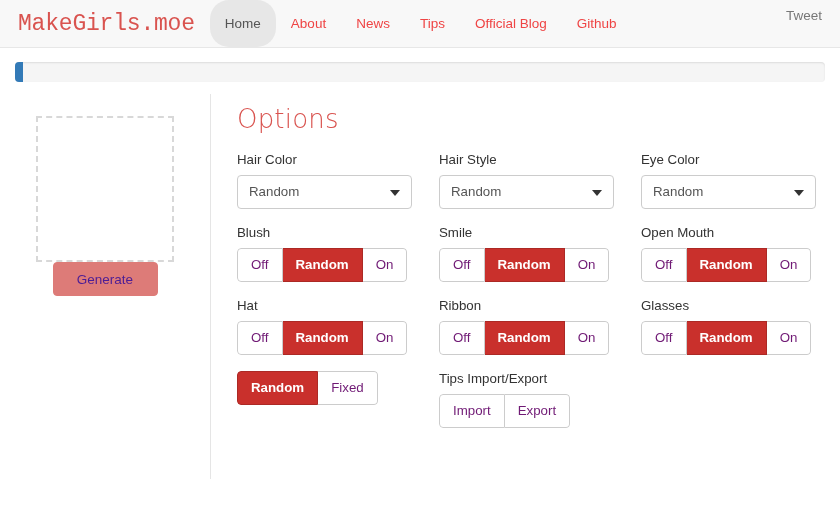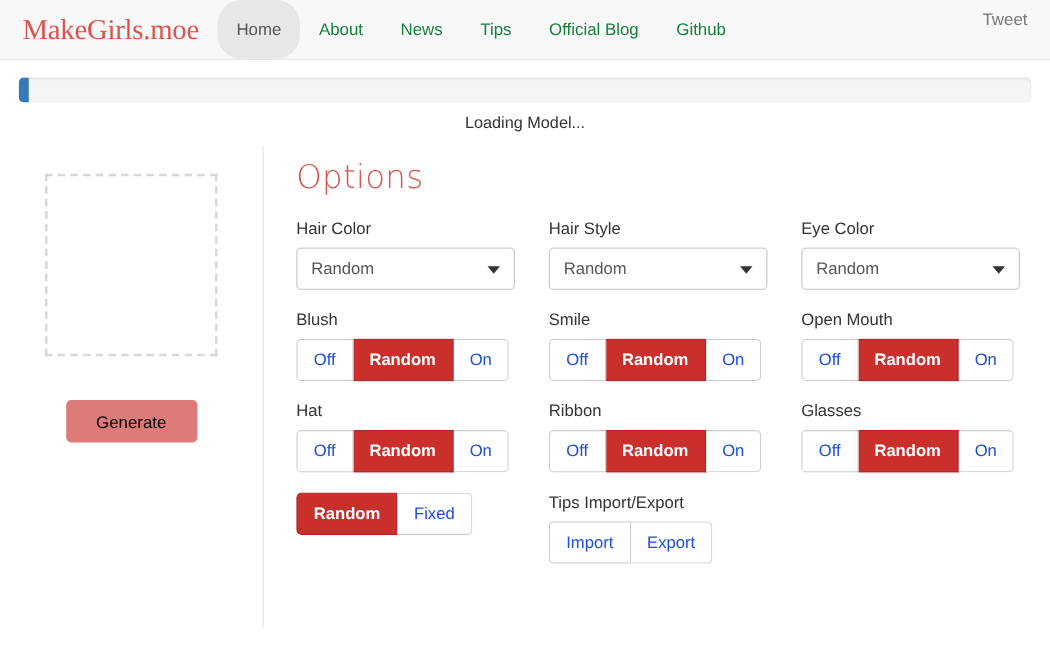--- a/index.html
+++ b/index.html
@@ -23,40 +23,40 @@
     border-bottom: 1px solid #e7e7e7;
     display: flex;
     align-items: stretch;
   }
   .brand {
     display: flex;
     align-items: center;
     padding: 0 15px 0 18px;
     font-size: 23px;
     color: #d9534f;
-    font-family: Liberation Serif, serif;
+    font-family: Liberation Mono, monospace;
     font-weight: 300;
     letter-spacing: -0.2px;
     white-space: nowrap;
     text-decoration: none;
   }
   .nav-links {
     display: flex;
     align-items: stretch;
     list-style: none;
     margin: 0;
     padding: 0;
   }
   .nav-links li { display: flex; }
   .nav-links a {
     display: flex;
     align-items: center;
     padding: 0 15px;
     font-size: 13.5px;
-    color: #15803d;
+    color: #ef4444;
     text-decoration: none;
     white-space: nowrap;
   }
   .nav-links li.active a {
     background: #e7e7e7;
     color: #555555;
     border-radius: 19px;
   }
   .nav-right {
     margin-left: auto;
@@ -114,27 +114,26 @@
     flex-direction: column;
     align-items: center;
   }
   .image-placeholder {
     width: 138px;
     height: 146px;
     border: 2px dashed #d8d8d8;
     background: #ffffff;
   }
   .generate-btn {
-    margin-top: 35px;
     width: 105px;
     height: 34px;
     background: #dd7b78;
     border: 1px solid #dd7b78;
     border-radius: 4px;
-    color: #000000;
+    color: #4c1d95;
     font-size: 13.5px;
     font-family: "Liberation Sans", sans-serif;
     cursor: default;
     display: flex;
     align-items: center;
     justify-content: center;
   }
 
   .right-panel {
     flex: 1;
@@ -196,21 +195,21 @@
     overflow: hidden;
   }
   .btn-group .tg {
     height: 34px;
     padding: 0 13px;
     font-size: 13.3px;
     font-family: "Liberation Sans", sans-serif;
     background: #ffffff;
     border: 1px solid #cccccc;
     border-left-width: 0;
-    color: #1d4ed8;
+    color: #701a75;
     display: flex;
     align-items: center;
     justify-content: center;
     cursor: default;
     white-space: nowrap;
   }
   .btn-group .tg:first-child {
     border-left-width: 1px;
     border-top-left-radius: 4px;
     border-bottom-left-radius: 4px;
@@ -256,21 +255,20 @@
     <li>
         <a href="#">Tweet</a>
       </li>
   </ul>
 </div>
 
 <div class="progress-wrap">
   <div class="progress">
     <div class="progress-bar-fill" id="progress-fill" style="width: 1%;"></div>
   </div>
-  <div class="loading-text">Loading Model...</div>
 </div>
 
 <div class="main">
 
   <div class="left-panel">
     <div class="image-placeholder"></div>
     <button class="generate-btn">Generate</button>
   </div>
 
   <div class="right-panel">

